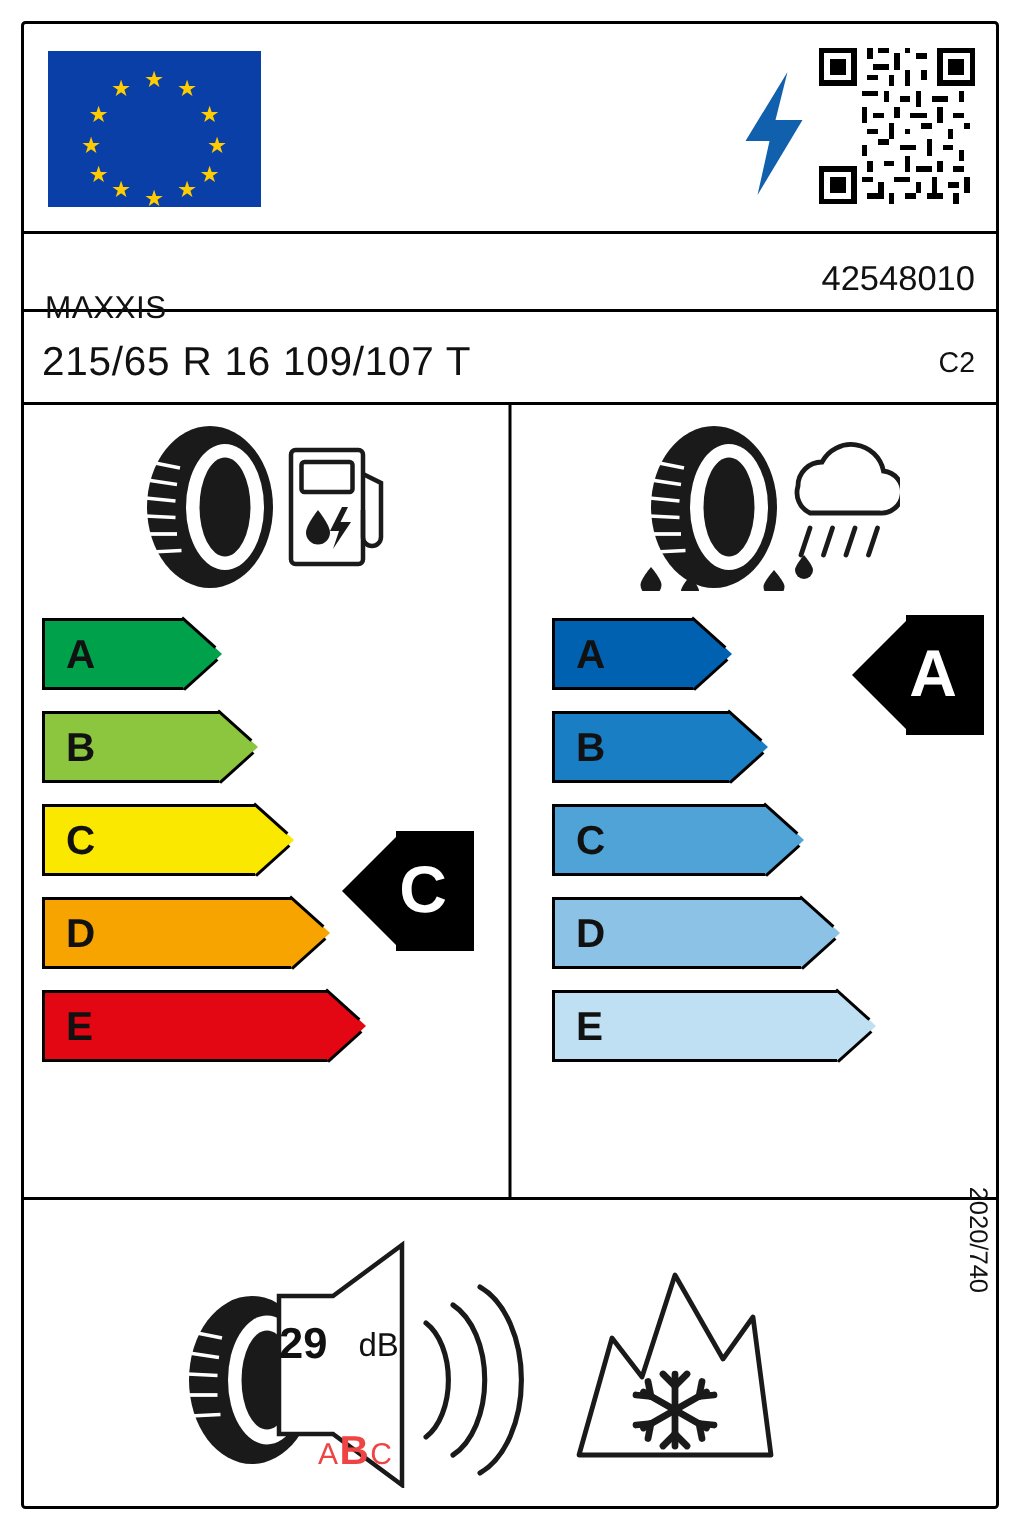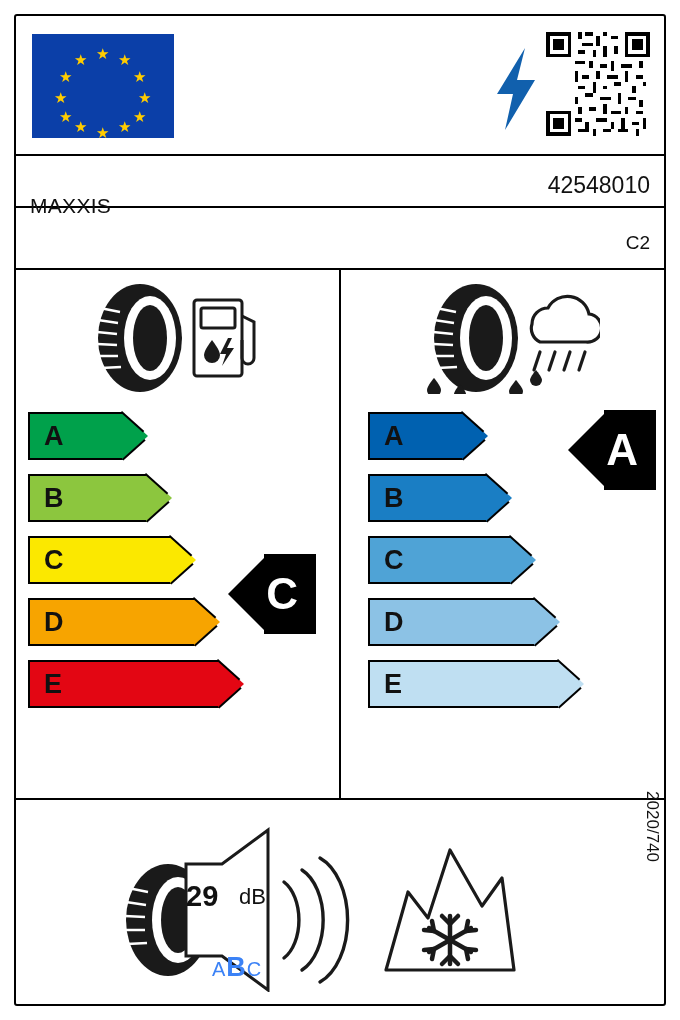--- a/index.html
+++ b/index.html
@@ -170,21 +170,21 @@
   .noise-unit {
     position: absolute;
     left: 239px; top: 884px;
     font-size: 22px;
     color: #111;
   }
   .noise-abc {
     position: absolute;
     left: 212px; top: 952px;
     font-size: 20px;
-    color: #3b82f6;
+    color: #ef4444;
     letter-spacing: 1px;
   }
   .noise-abc b { font-size: 27px; }
 
   .vertdate {
     position: absolute;
     right: 18px; top: 862px;
     font-size: 17px;
     color: #111;
     transform: rotate(90deg);
@@ -292,20 +292,21 @@
   </svg>
 
   <div class="hr" style="top:154px;"></div>
   <div class="hr" style="top:206px;"></div>
   <div class="hr" style="top:268px;"></div>
   <div class="hr" style="top:798px;"></div>
   <div class="vr" style="left:339px; top:270px; height:528px;"></div>
 
   <div class="brand">MAXXIS</div>
   <div class="code">42548010</div>
+  <div class="size">215/65 R 16 109/107 T</div>
   <div class="class">C2</div>
 
   <svg class="pict" style="left:88px; top:282px; width:172px; height:112px;" viewBox="0 0 172 112">
     <g>
       <ellipse cx="52" cy="56" rx="42" ry="54" fill="#1a1a1a"></ellipse>
       <ellipse cx="62" cy="56" rx="26" ry="42" fill="#ffffff"></ellipse>
       <ellipse cx="62" cy="56" rx="17" ry="33" fill="#1a1a1a"></ellipse>
       <g stroke="#ffffff" stroke-width="2.5">
         <line x1="12" y1="26" x2="32" y2="30"></line>
         <line x1="10" y1="38" x2="30" y2="41"></line>

